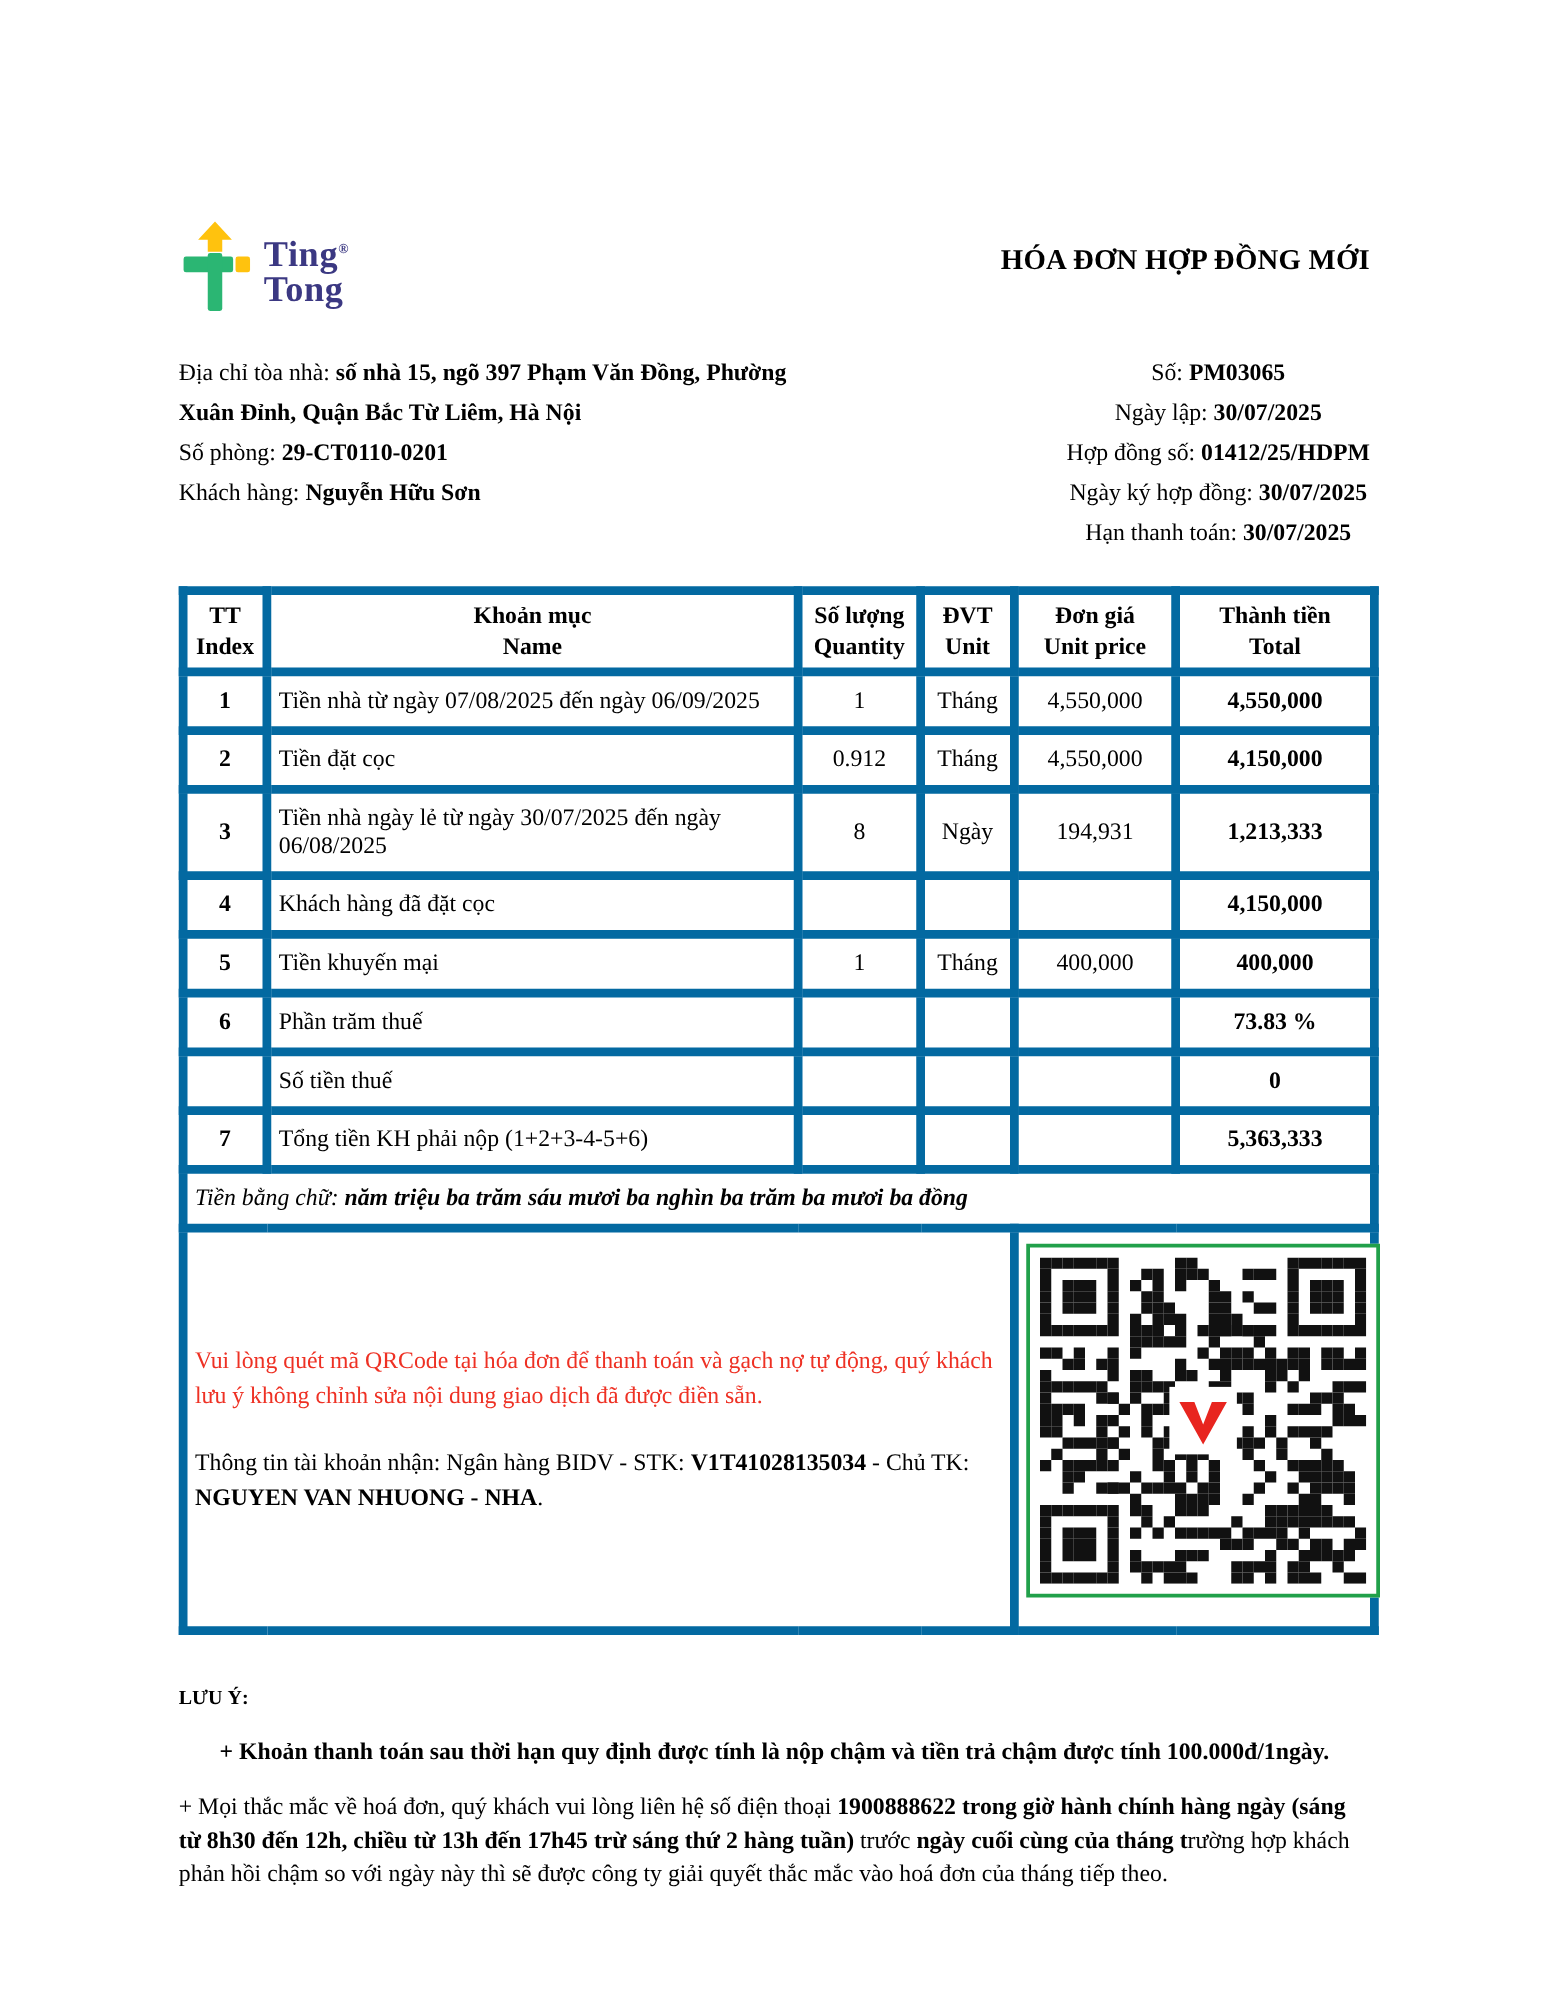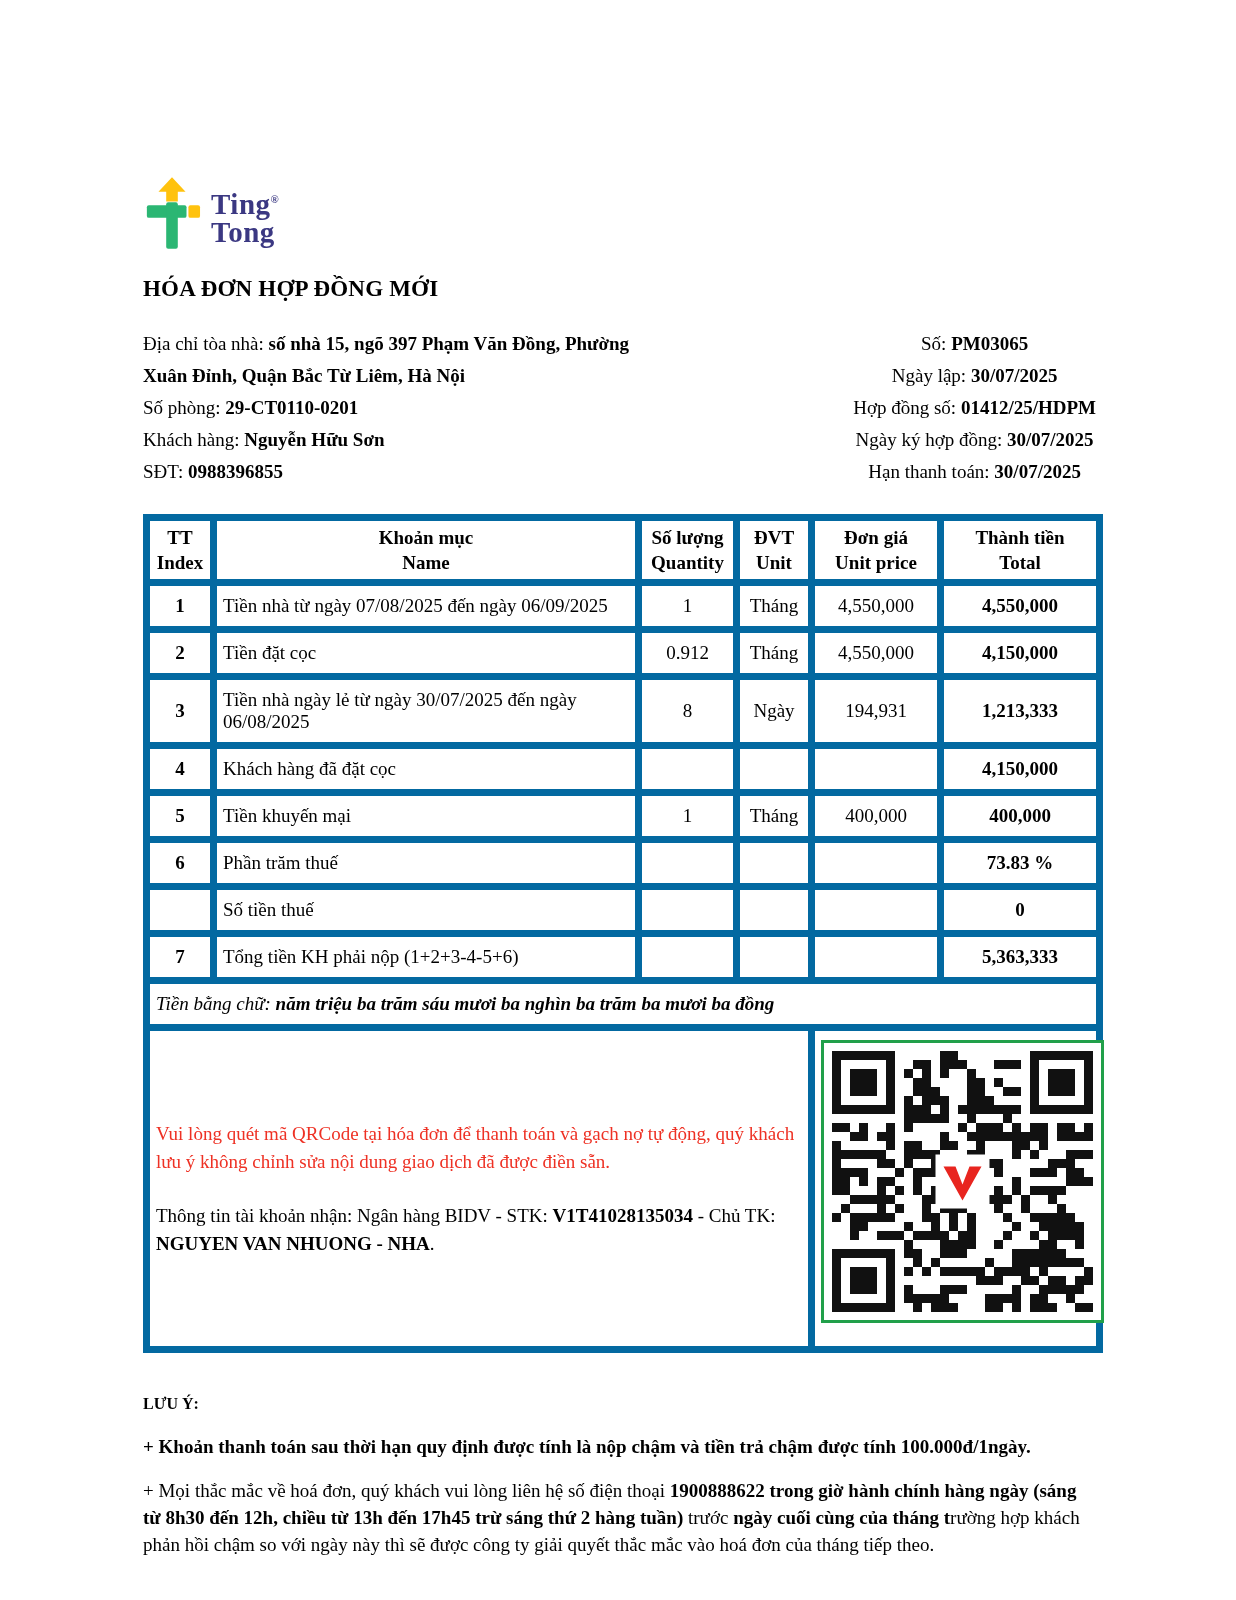--- a/index.html
+++ b/index.html
@@ -5,21 +5,21 @@
   * { margin:0; padding:0; box-sizing:border-box; }
   html,body { background:#fff; }
   body {
     width:1236px; height:1600px; overflow:hidden;
     font-family:"Liberation Serif","DejaVu Serif",serif;
     color:#000; font-size:19px;
   }
   .page { width:1236px; height:1600px; padding:175px 140px 0 143px; background:#fff; }
 
   
-  .header-row { display:flex; justify-content:space-between; align-items:flex-start;flex-direction:column; }
+  .header-row { display:flex; justify-content:space-between; align-items:flex-start; }
   .logo { display:flex; align-items:flex-start; gap:10px; }
   .logo-text { font-weight:bold; color:#3b3882; font-size:29px; line-height:28px; letter-spacing:0.5px; padding-top:10px; }
   .logo-text .reg { font-size:11px; vertical-align:super; font-weight:bold; }
   .title { font-size:23px; font-weight:bold; margin-top:20px; text-align:right; letter-spacing:0.2px; }
 
   
   .info-row { display:flex; justify-content:space-between; margin-top:26px; }
   .info-left { width:517px; line-height:32px; }
   .info-right { text-align:center; line-height:32px; }
   .info-left b, .info-right b { font-weight:bold; }
@@ -37,21 +37,21 @@
   td.words-cell b { font-weight:bold; }
   td.pay-left { vertical-align:middle; padding:18px 18px 18px 13px; }
   td.pay-right { vertical-align:top; text-align:center; padding:5px 0 0 0; height:322px; }
   .warning { color:#ee3124; line-height:28px; margin-bottom:26px; }
   .account { line-height:28px; }
   .qr-frame { display:inline-block; border:3px solid #21a04a; background:#fff; padding:8px; line-height:0; }
 
   
   .notes { margin-top:42px; width:953px; }
   .notes-title { font-weight:bold; font-size:16px; }
-  .note1 { font-weight:bold; margin-top:20px; line-height:27px; }
+  .note1 { font-weight:bold; margin-top:20px; line-height:27px;text-align:center; }
   .note2 { margin-top:17px; line-height:27px; }
   .note2 b { font-weight:bold; }
 </style>
 </head>
 <body>
 
 <div class="page">
 
   <div class="header-row">
     <div class="logo">
@@ -69,21 +69,20 @@
       </div>
     </div>
     <h1 class="title">HÓA ĐƠN HỢP ĐỒNG MỚI</h1>
   </div>
 
   <div class="info-row">
     <div class="info-left">
       <p><span>Địa chỉ tòa nhà: </span><b>số nhà 15, ngõ 397 Phạm Văn Đồng, Phường Xuân Đỉnh, Quận Bắc Từ Liêm, Hà Nội</b></p>
       <p><span>Số phòng: </span><b>29-CT0110-0201</b></p>
       <p><span>Khách hàng: </span><b>Nguyễn Hữu Sơn</b></p>
-      <p><span>SĐT: </span><b>0988396855</b></p>
     </div>
     <div class="info-right">
       <p><span>Số: </span><b>PM03065</b></p>
       <p><span>Ngày lập: </span><b>30/07/2025</b></p>
       <p><span>Hợp đồng số: </span><b>01412/25/HDPM</b></p>
       <p><span>Ngày ký hợp đồng: </span><b>30/07/2025</b></p>
       <p><span>Hạn thanh toán: </span><b>30/07/2025</b></p>
     </div>
   </div>
 

